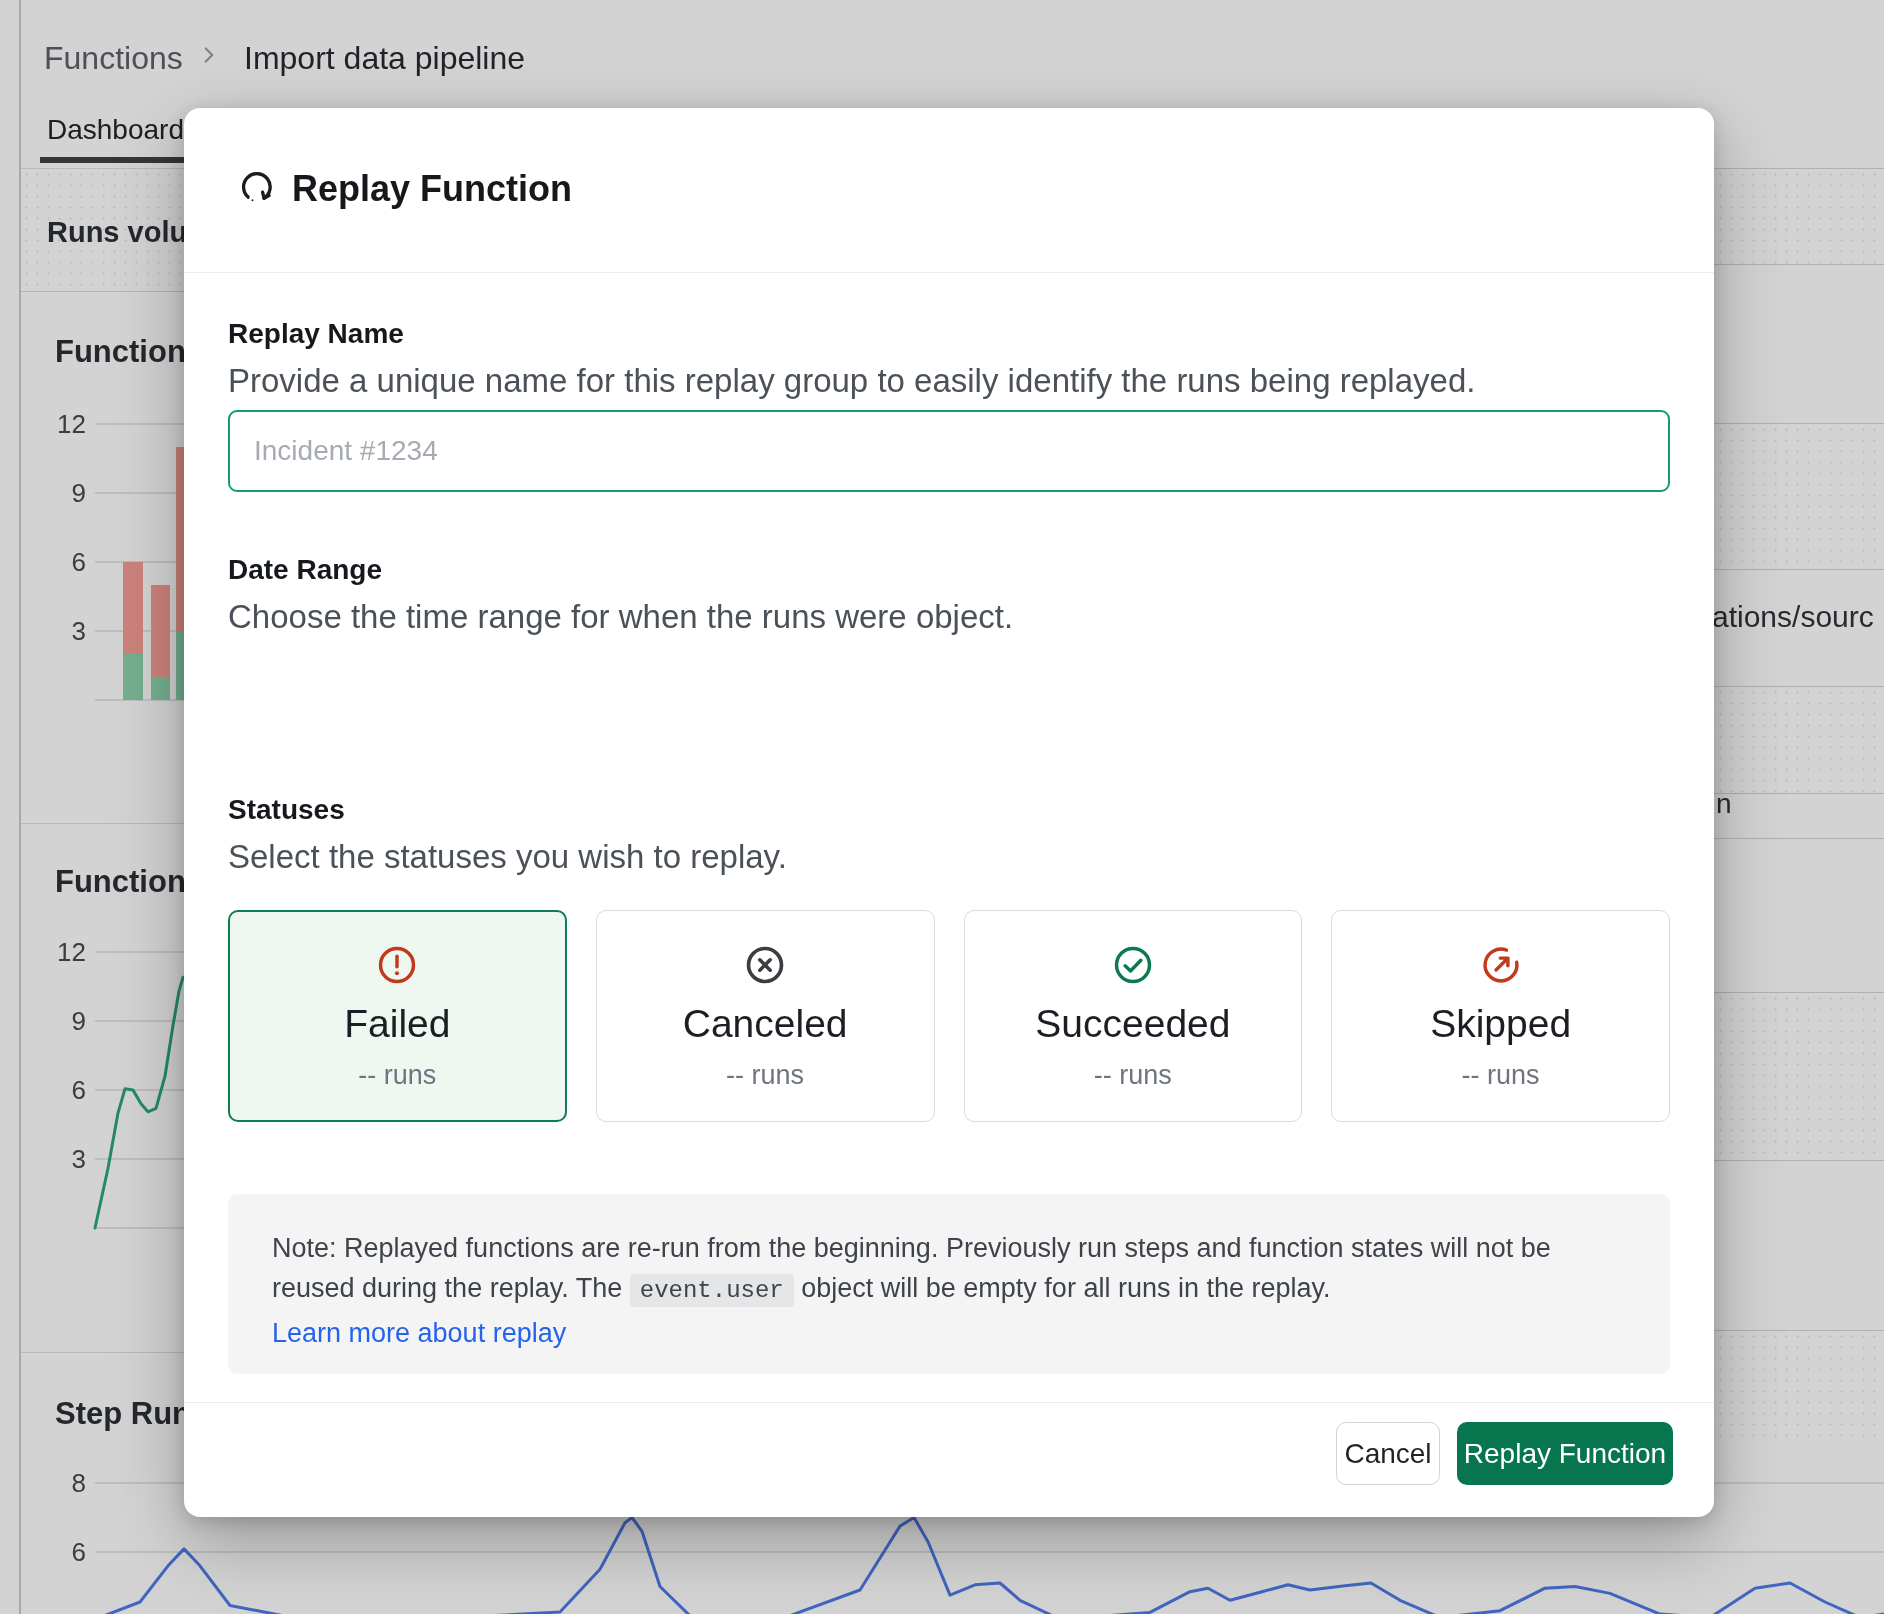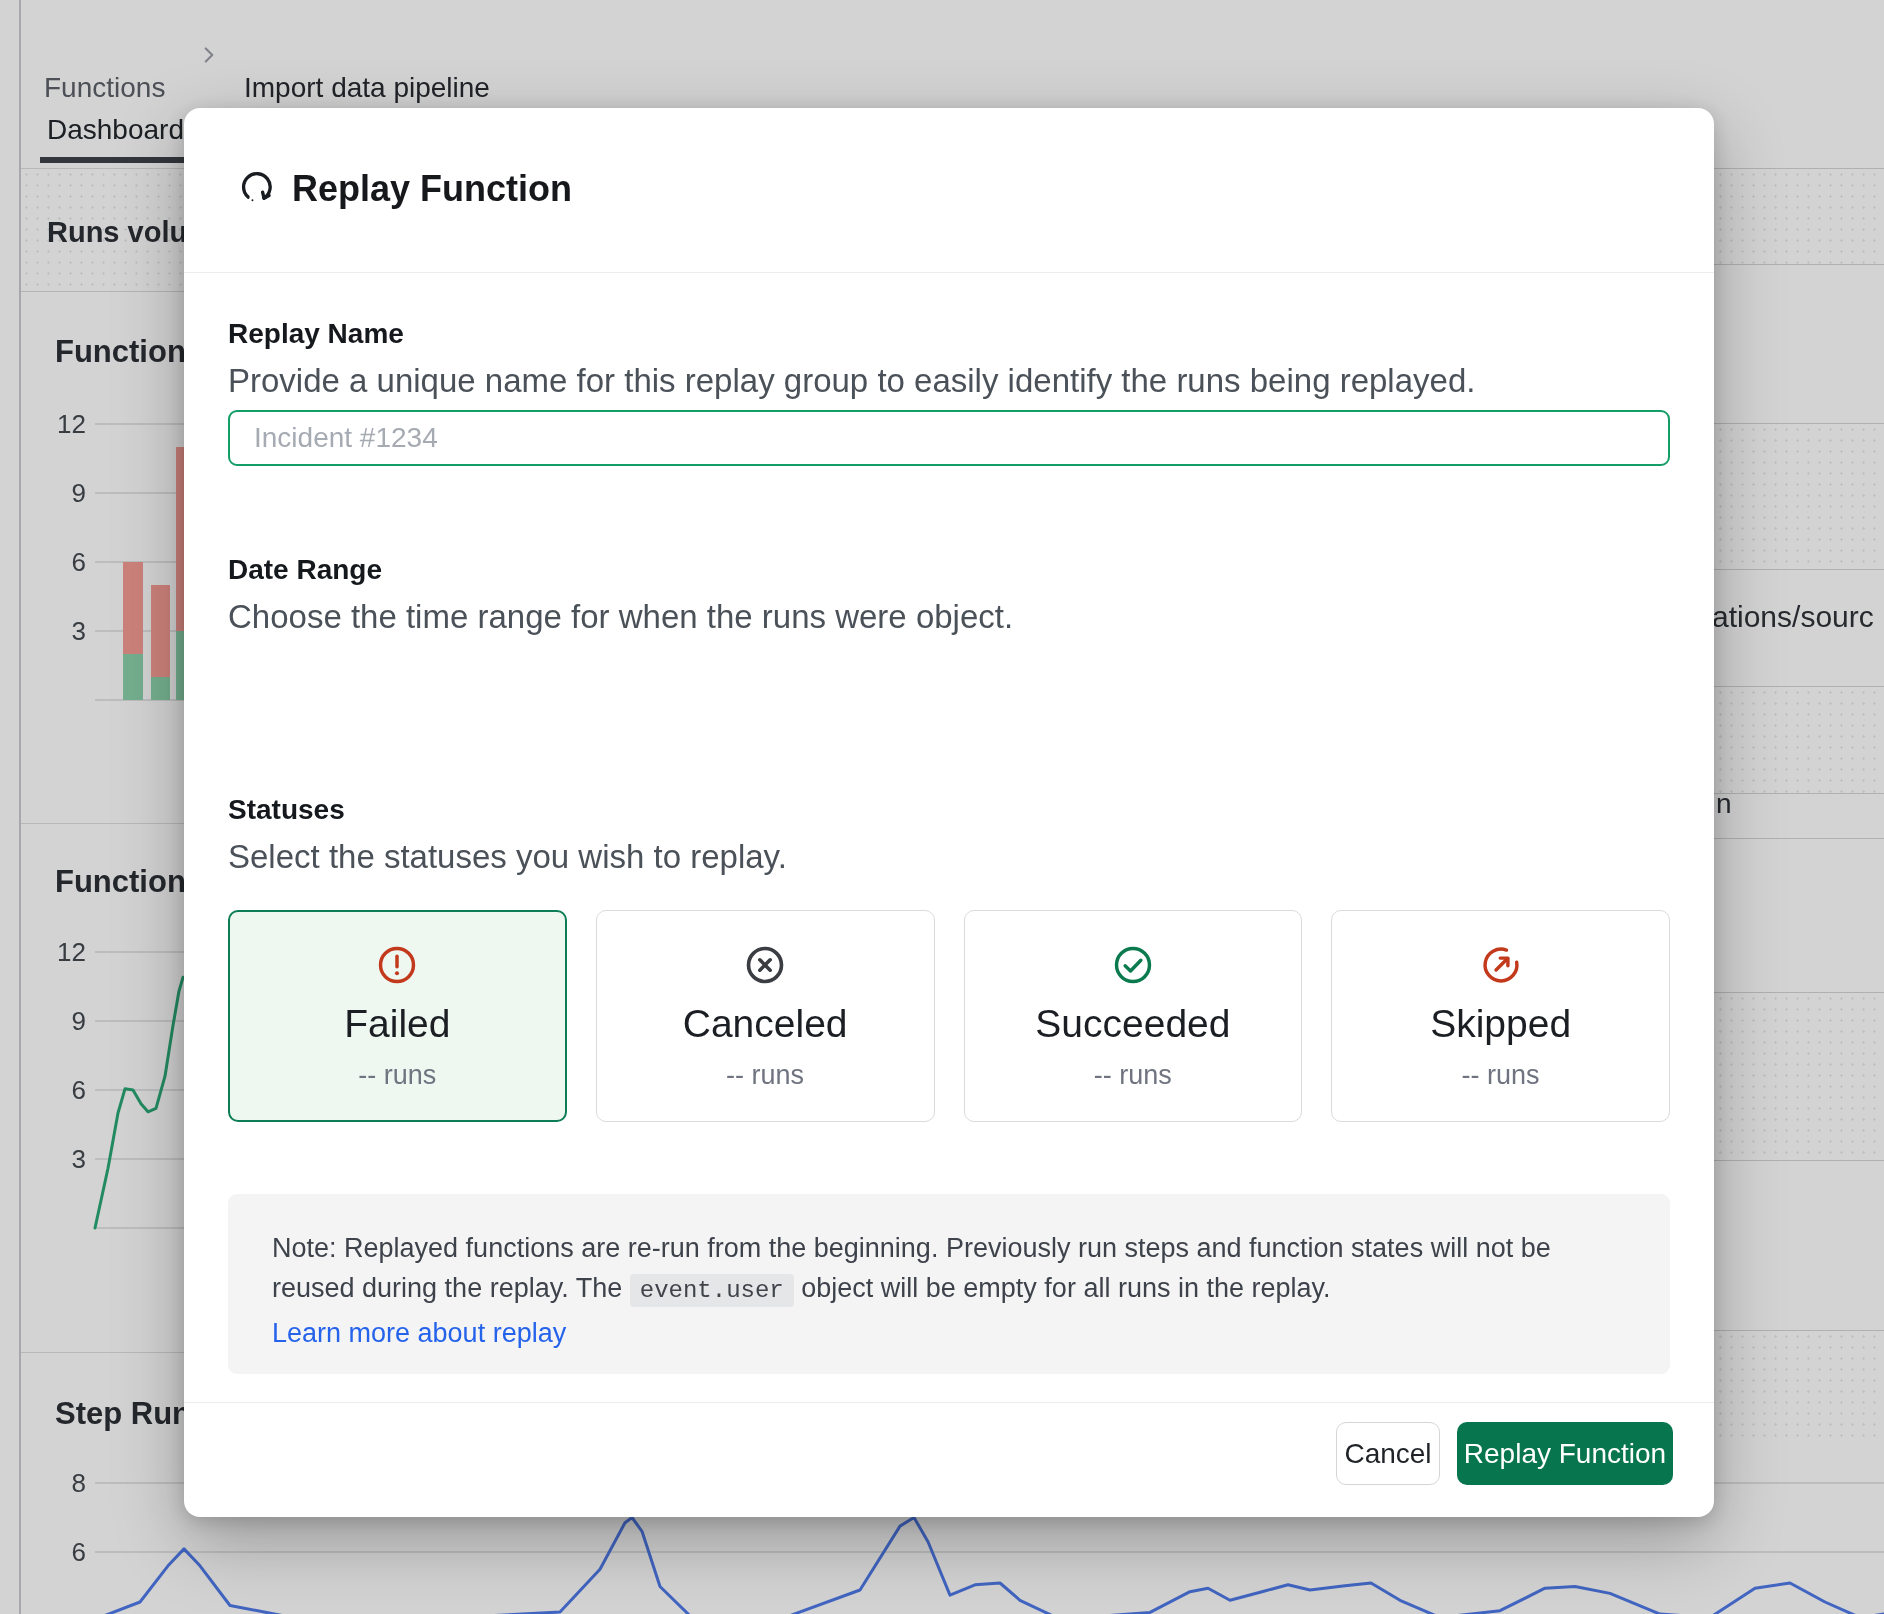--- a/index.html
+++ b/index.html
@@ -3,21 +3,21 @@
 <meta charset="utf-8">
 <style>
   * { margin:0; padding:0; box-sizing:border-box; }
   html,body { width:1884px; height:1614px; }
   body { position:relative; overflow:hidden; background:#ffffff;
          font-family:"Liberation Sans", sans-serif; color:#25282c; }
 
   
   .page { position:absolute; inset:0; background:#ffffff; }
   .left-rail { position:absolute; left:19px; top:0; width:2px; height:1614px; background:#c9cbce; }
-  .crumb { position:absolute; top:40px; font-size:28px;margin-top:32px; }
+  .crumb { position:absolute; top:40px; font-size:32px; }
   .crumb.c0 { left:44px; color:#5c6066; }
   .crumb.c1 { left:244px; color:#26292e; }
   .crumb-chevron { position:absolute; left:196px; top:42px; }
   .tab { position:absolute; left:47px; top:114px; font-size:28px; color:#202428; font-weight:500; }
   .tab-underline { position:absolute; left:40px; top:157px; width:158px; height:6px; background:#3c4045; }
   .hline { position:absolute; left:20px; height:1px; background:#dcdee0; }
   .panel-dotted { background-image:radial-gradient(rgba(40,50,60,0.10) 1.2px, transparent 1.3px); background-size:11px 11px; }
   .runs-panel { position:absolute; left:21px; top:169px; width:1693px; height:123px; border-bottom:1px solid #d7d9db; }
   .bg-heading { position:absolute; left:55px; font-size:31px; font-weight:600; color:#2a2e33; }
   .rband { position:absolute; left:1550px; width:334px; border-top:1px solid #d3d5d7; }
@@ -31,21 +31,21 @@
 
   
   .modal { position:absolute; left:184px; top:108px; width:1530px; height:1409px;
            background:#ffffff; border-radius:16px;
            box-shadow:0 24px 70px rgba(0,0,0,0.28), 0 4px 18px rgba(0,0,0,0.15); }
   .modal-header-icon { position:absolute; left:52px; top:58px; color:#191c20; }
   .modal-title { position:absolute; left:108px; top:60px; font-size:36px; font-weight:600; color:#16181b; }
   .modal-divider { position:absolute; left:0; top:164px; width:100%; height:1px; background:#ececee; }
   .fld-label { position:absolute; left:44px; font-size:28px; font-weight:700; color:#15181c; }
   .fld-desc { position:absolute; left:44px; font-size:33px; color:#4b5158; }
-  .name-input { position:absolute; left:44px; top:302px; width:1442px; height:56px;
+  .name-input { position:absolute; left:44px; top:302px; width:1442px; height:82px;
                 border:2.5px solid #149e67; border-radius:9px; outline:none;
                 font-size:28px; color:#22262b; padding:0 24px; font-family:"Liberation Sans",sans-serif; }
   .name-input::placeholder { color:#a6abb3; }
   .date-field { position:absolute; left:44px; top:540px; width:1442px; height:62px;
                 border:1px solid #d6d8db; border-radius:9px; display:flex; align-items:center;
                 padding:0 22px; gap:16px; cursor:pointer; }
   .date-placeholder { font-size:28px; color:#a6abb3; }
   .cards { position:absolute; left:44px; top:802px; width:1442px; height:212px;
            display:grid; grid-template-columns:repeat(4,1fr); gap:29px; }
   .card { border:1px solid #dadbdf; border-radius:10px; background:#ffffff; cursor:pointer;

